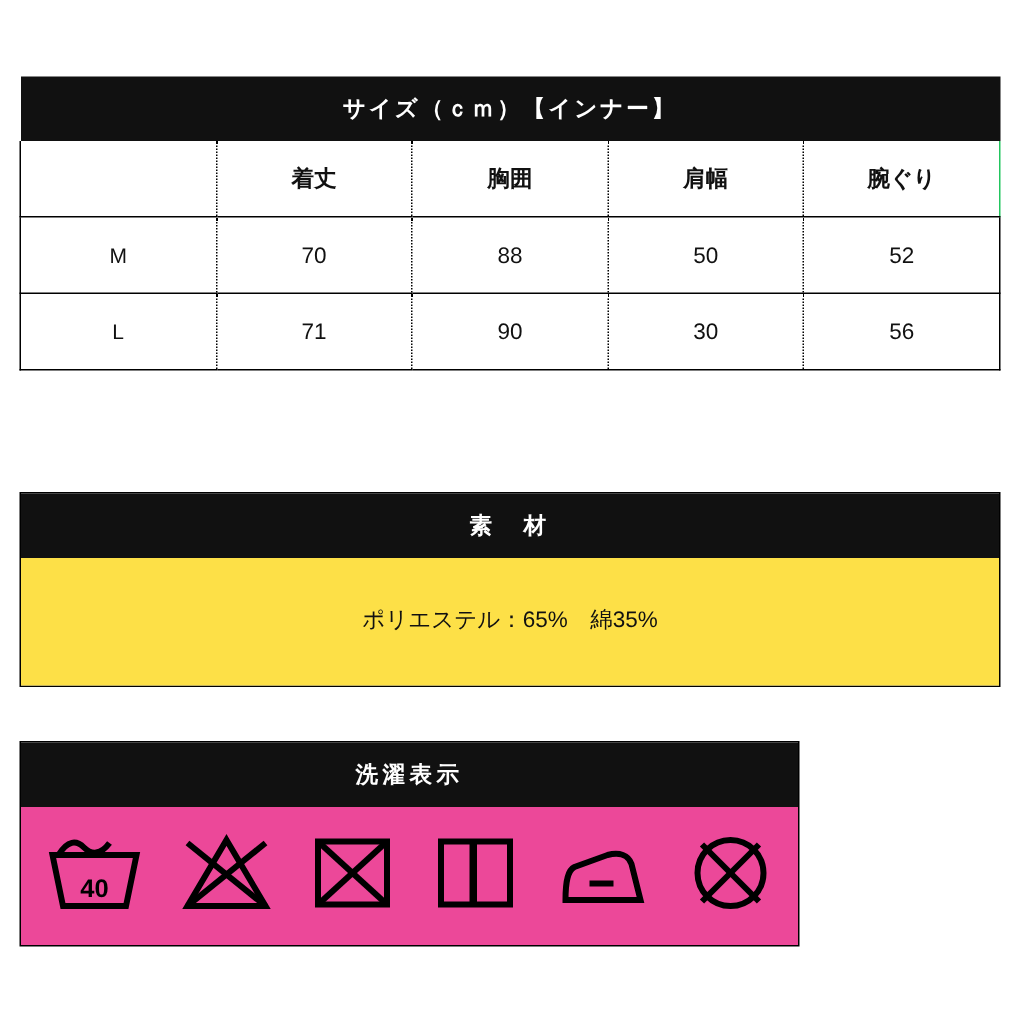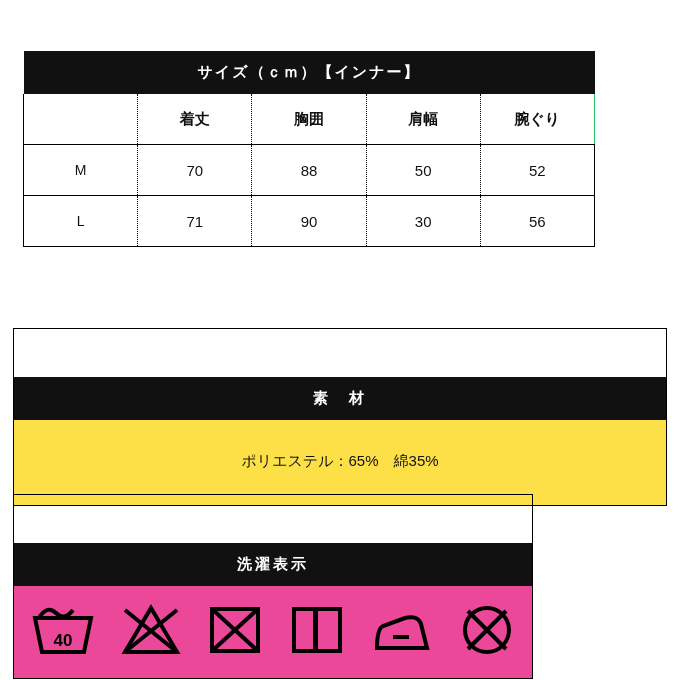--- a/index.html
+++ b/index.html
@@ -17,23 +17,23 @@
   .page {
     position: relative;
     width: 680px;
     height: 680px;
     box-sizing: border-box;
   }
 
   
   .size-block {
     position: absolute;
-    left: 23px;
+    left: 13px;
     top: 51px;
-    width: 572px;
+    width: 654px;
   }
   table.size-table {
     width: 100%;
     border-collapse: collapse;
     table-layout: fixed;
   }
   table.size-table .hdr-row th {
     background: #111111;
     color: #ffffff;
     font-size: 15px;
@@ -101,21 +101,20 @@
     box-sizing: border-box;
   }
   .band {
     background: #111111;
     color: #ffffff;
     text-align: center;
     font-size: 15px;
     font-weight: bold;
     letter-spacing: 3px;
     padding: 12px 0;
-    margin-top: 48px;
   }
   .material-body {
     background: #fde047;
     text-align: center;
     font-size: 15px;
     padding: 32px 0 34px 0;
     color: #111111;
   }
 
   

